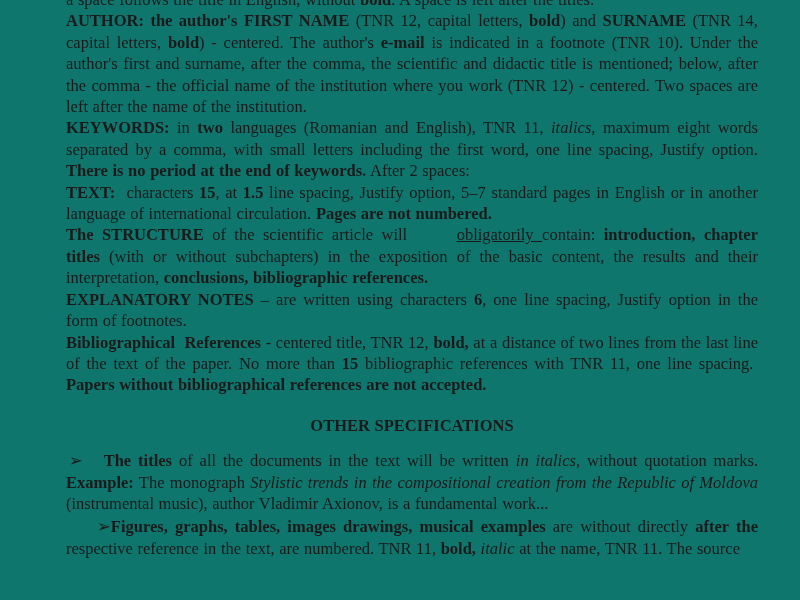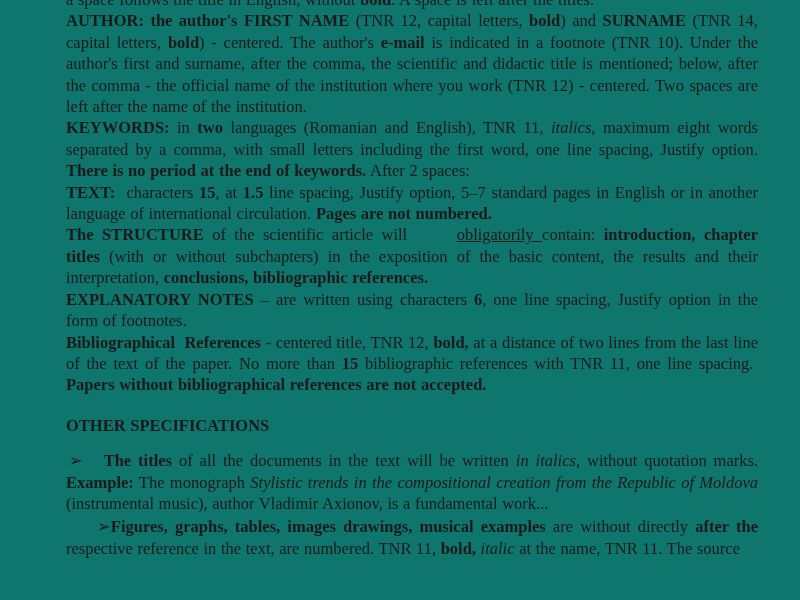--- a/index.html
+++ b/index.html
@@ -23,21 +23,21 @@
   }
   .para {
     margin: 0;
     font-size: 16.5px;
     line-height: 21.4px;
     text-align: justify;
     color: #1a1a1a;
     word-spacing: 0.5px;
   }
   .heading {
-    text-align: left;
+    text-align: center;
     font-weight: bold;
     margin-top: 19px;
   }
   .bullet1 {
     margin-top: 14px;
     text-indent: 3px;
   }
   .bullet2 {
     margin-top: 2px;
     text-indent: 31px;

